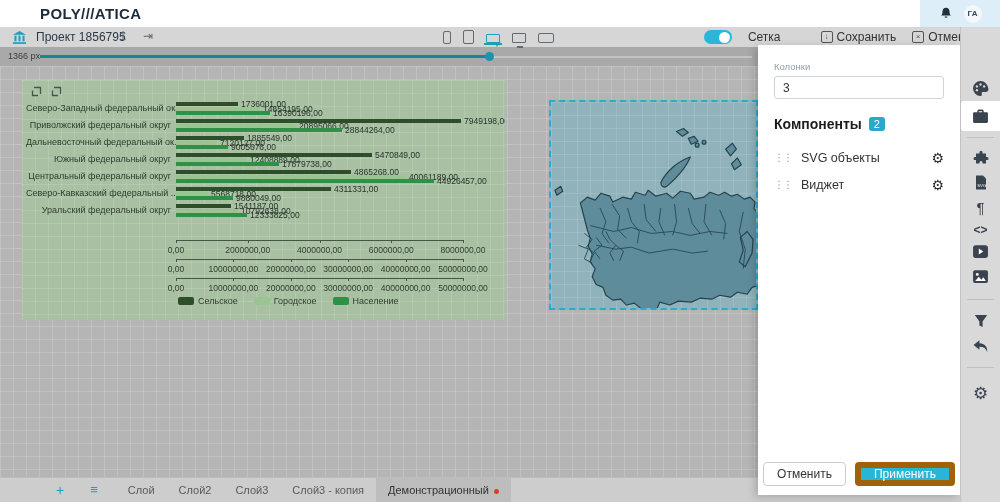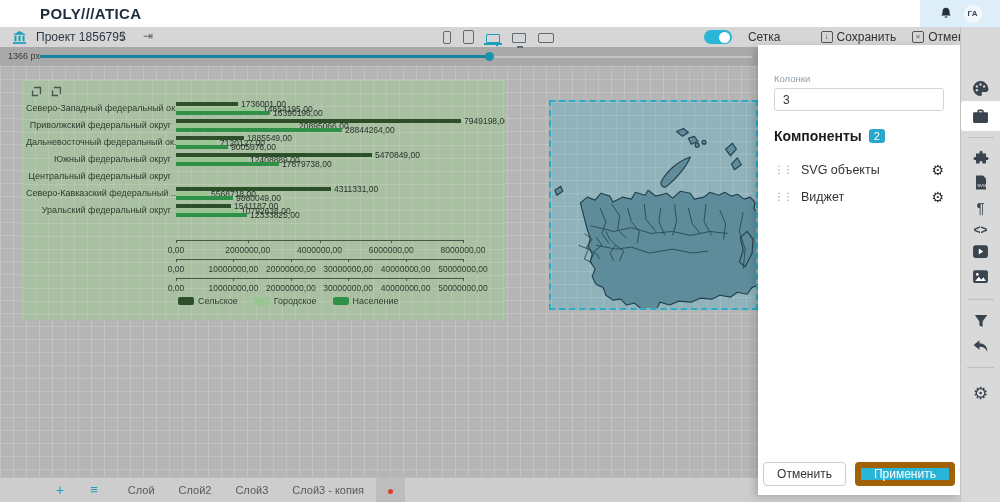--- a/index.html
+++ b/index.html
@@ -88,21 +88,21 @@
             border-top:1px solid #bdbdbd; display:flex; align-items:stretch; z-index:8; }
   .layers .plus { margin-left:56px; font-size:14px; color:#1b9fbd; line-height:24px; cursor:pointer; }
   .layers .menu { margin-left:26px; font-size:13px; color:#1b9fbd; line-height:24px; cursor:pointer; }
   .tab { font-size:11px; color:#5a5a5a; line-height:24px; padding:0 12px; cursor:pointer; white-space:nowrap; }
   .tab.active { background:#bdbdbd; color:#333; display:flex; align-items:center; gap:5px; }
   .unsaved-dot { width:5px; height:5px; border-radius:50%; background:#e03a2f; margin-top:3px; }
 
   
   .panel { position:absolute; left:758px; top:45px; width:202px; height:450px; background:#ffffff;
            z-index:30; box-shadow:-3px 2px 8px rgba(0,0,0,.18); padding:12px 16px 0 16px; }
-  .field-label { font-size:9.5px; color:#90a0ab; margin-top:16px; }
+  .field-label { font-size:9.5px; color:#90a0ab; margin-top:4px; }
   .field-input { margin-top:4px; width:100%; height:23px; border:1px solid #cfd6da; border-radius:3px;
                  padding:0 8px; font-size:12px; color:#333; font-family:"Liberation Sans",sans-serif; }
   .panel-title-row { margin-top:17px; display:flex; align-items:center; gap:7px;text-align:right; }
   .panel-title { font-size:14px; font-weight:bold; color:#1c1c1c; }
   .badge { background:#2aa7cd; color:#fff; font-size:11px; padding:1px 5px; border-radius:3px; }
   .comp-list { margin-top:12px; }
   .comp-row { height:27px; display:flex; align-items:center; gap:9px; cursor:pointer; }
   .drag { font-size:10px; color:#8a99a4; letter-spacing:-1px; cursor:grab; }
   .comp-label { font-size:12.5px; color:#333; }
   .comp-gear { margin-left:auto; font-size:14px; color:#2b2b2b; cursor:pointer; }
@@ -236,20 +236,28 @@
               <div class="bar" style="top: 2px; width: 196px; background: rgb(44, 79, 42);"></div>
               <div class="val" style="left: 199px; top: 0px;">5470849,00</div>
               <div class="bar" style="top: 6.5px; width: 71px; background: rgb(154, 196, 146);"></div>
               <div class="val" style="left: 74px; top: 4.5px;">12408889,00</div>
               <div class="bar" style="top: 11px; width: 103px; background: rgb(47, 145, 71);"></div>
               <div class="val" style="left: 106px; top: 9px;">17879738,00</div>
             </div>
           </div>
           <div class="chart-row">
             <div class="cat">Центральный федеральный округ</div>
+            <div class="bars">
+              <div class="bar" style="top: 2px; width: 175px; background: rgb(44, 79, 42);"></div>
+              <div class="val" style="left: 178px; top: 0px;">4865268,00</div>
+              <div class="bar" style="top: 6.5px; width: 230px; background: rgb(154, 196, 146);"></div>
+              <div class="val" style="left: 233px; top: 4.5px;">40061189,00</div>
+              <div class="bar" style="top: 11px; width: 258px; background: rgb(47, 145, 71);"></div>
+              <div class="val" style="left: 261px; top: 9px;">44926457,00</div>
+            </div>
           </div>
           <div class="chart-row">
             <div class="cat">Северо-Кавказский федеральный ...</div>
             <div class="bars">
               <div class="bar" style="top: 2px; width: 155px; background: rgb(44, 79, 42);"></div>
               <div class="val" style="left: 158px; top: 0px;">4311331,00</div>
               <div class="bar" style="top: 6.5px; width: 32px; background: rgb(154, 196, 146);"></div>
               <div class="val" style="left: 35px; top: 4.5px;">5568718,00</div>
               <div class="bar" style="top: 11px; width: 57px; background: rgb(47, 145, 71);"></div>
               <div class="val" style="left: 60px; top: 9px;">9880049,00</div>
@@ -371,20 +379,21 @@
 
   <div class="layers">
     <div class="plus">+</div>
     <div class="menu">≡</div>
     <div style="width:18px"></div>
     <div class="tab">Слой</div>
     <div class="tab">Слой2</div>
     <div class="tab">Слой3</div>
     <div class="tab">Слой3 - копия</div>
     <div class="tab active">
+      <span>Демонстрационный</span>
       <span class="unsaved-dot"></span>
     </div>
   </div>
 
   <div class="panel">
     <div class="field-label">Колонки</div>
     <input class="field-input" type="text" value="3" style="">
     <div class="panel-title-row">
       <span class="panel-title">Компоненты</span>
       <span class="badge">2</span>

